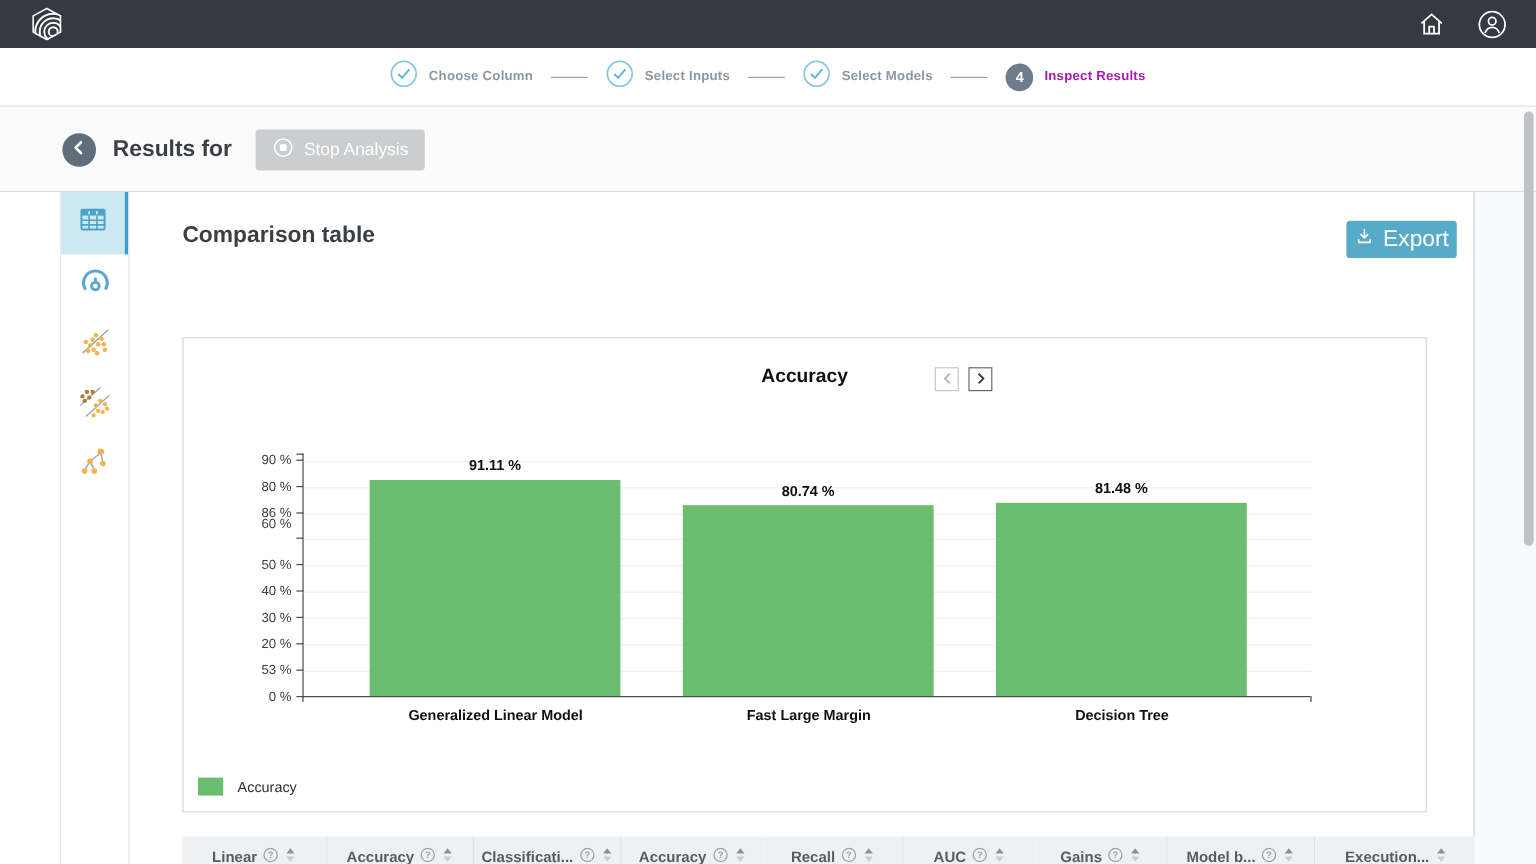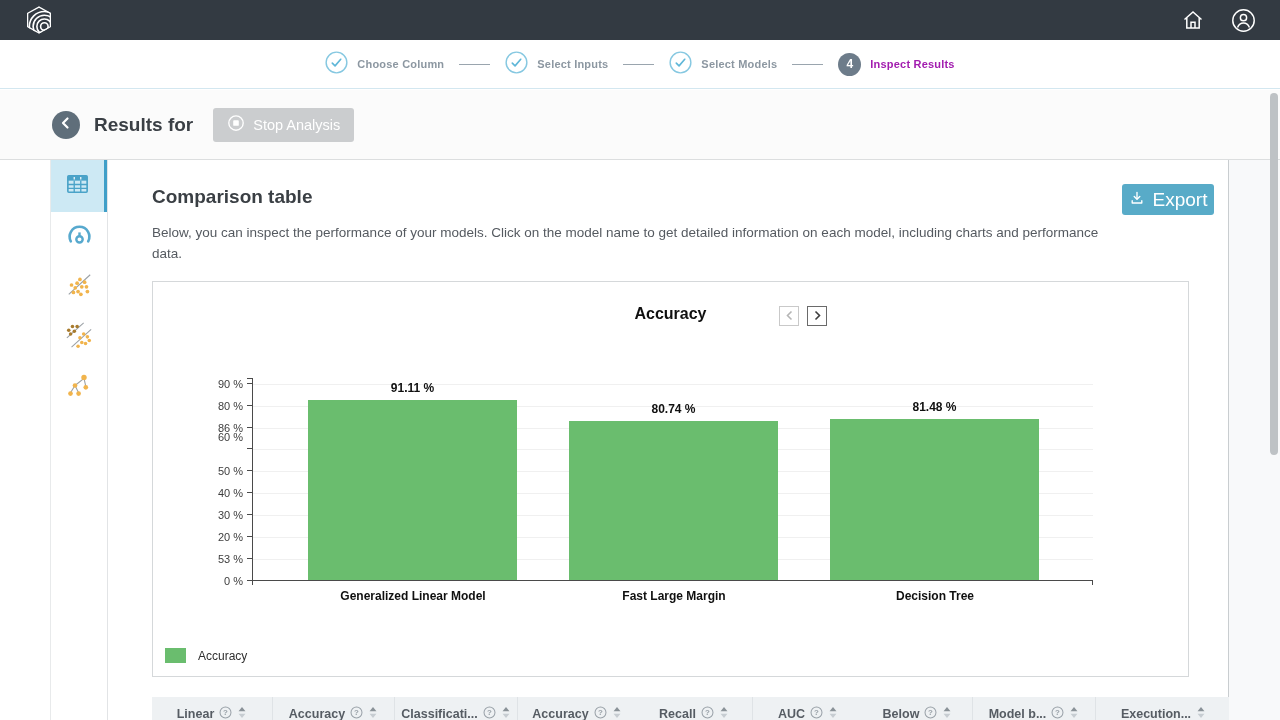--- a/index.html
+++ b/index.html
@@ -259,21 +259,20 @@
   <button class="export-btn">
     <span>
       <svg width="16" height="16" viewBox="0 0 20 20" fill="none" stroke="#fff" stroke-width="1.7" stroke-linecap="round" stroke-linejoin="round">
         <path d="M10 3 V11"></path>
           <path d="M6.5 8 L10 11.5 L13.5 8"></path>
           <path d="M4 13.5 V16.2 H16 V13.5"></path>
       </svg>
     </span>
     <span>Export</span>
   </button>
-  <div class="desc">Below, you can inspect the performance of your models. Click on the model name to get detailed information on each model, including charts and performance data.</div>
 
   <div class="chart-panel">
     <div class="chart-title">Accuracy</div>
     <div class="nav-btns">
       <button class="nav-btn prev">
         <span>
           <svg width="9" height="11" viewBox="0 0 9 11" fill="none" stroke="#b5b5b5" stroke-width="1.6">
               <polyline points="6.5,1.5 2.5,5.5 6.5,9.5"></polyline>
             </svg>
         </span>
@@ -420,21 +419,21 @@
           </svg>
         </div>
         <div class="srt">
           <svg width="10" height="13" viewBox="0 0 10 14">
             <path d="M5 1 L8.7 5.6 H1.3 Z" fill="#8a9298"></path>
             <path d="M5 13 L1.3 8.4 H8.7 Z" fill="#c7cdd2"></path>
           </svg>
         </div>
       </div>
       <div class="th-cell divider" style="width: 110px;">
-        <div class="th-label">Below</div>
+        <div class="th-label">Gains</div>
         <div class="hlp">
           <svg width="13" height="13" viewBox="0 0 14 14">
             <circle cx="7" cy="7" r="5.9" fill="none" stroke="#99a1a8" stroke-width="1.1"></circle>
             <text x="7" y="10" font-size="8.5" font-family="Liberation Sans,sans-serif" text-anchor="middle" fill="#99a1a8">?</text>
           </svg>
         </div>
         <div class="srt">
           <svg width="10" height="13" viewBox="0 0 10 14">
             <path d="M5 1 L8.7 5.6 H1.3 Z" fill="#8a9298"></path>
             <path d="M5 13 L1.3 8.4 H8.7 Z" fill="#c7cdd2"></path>

